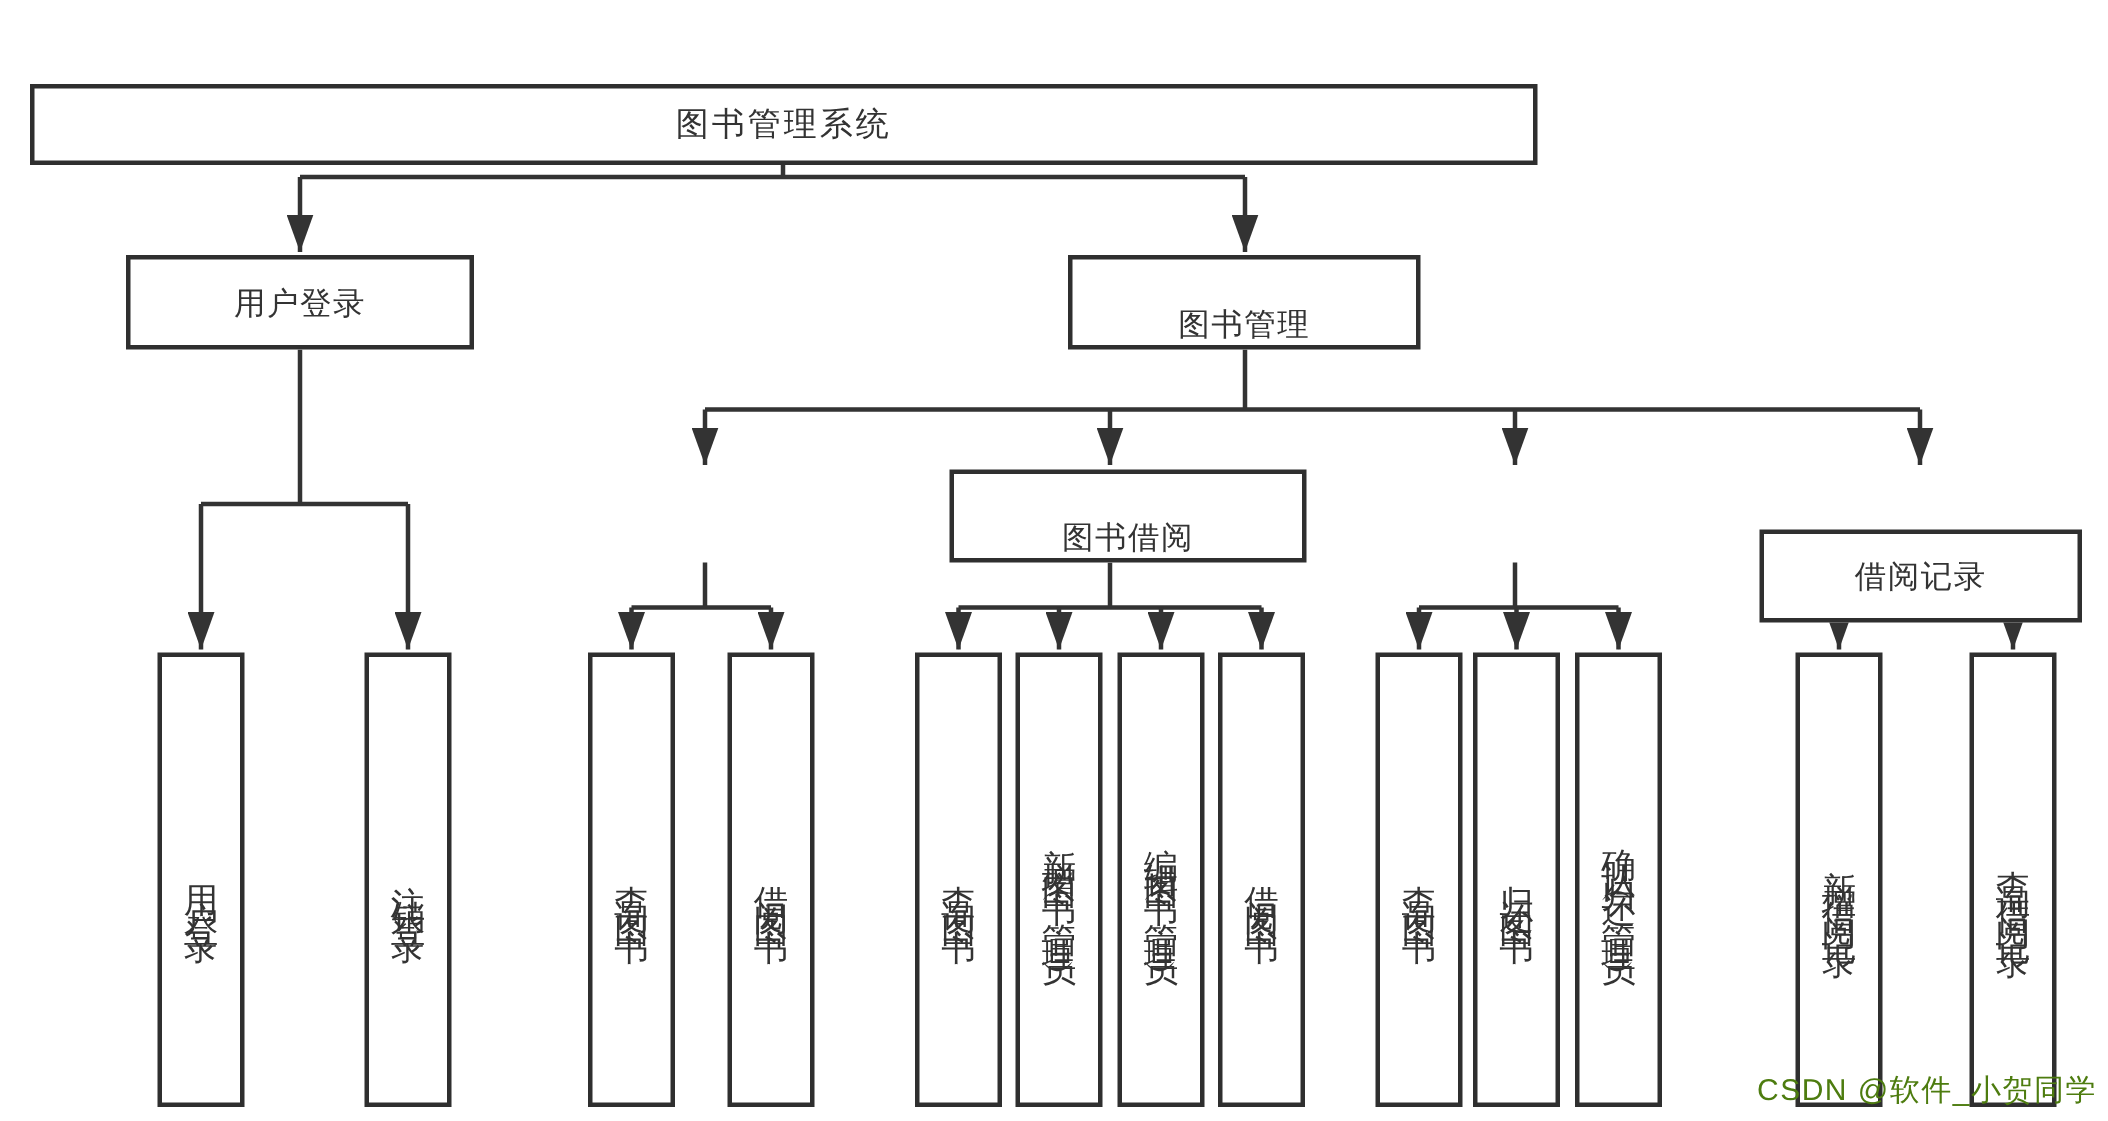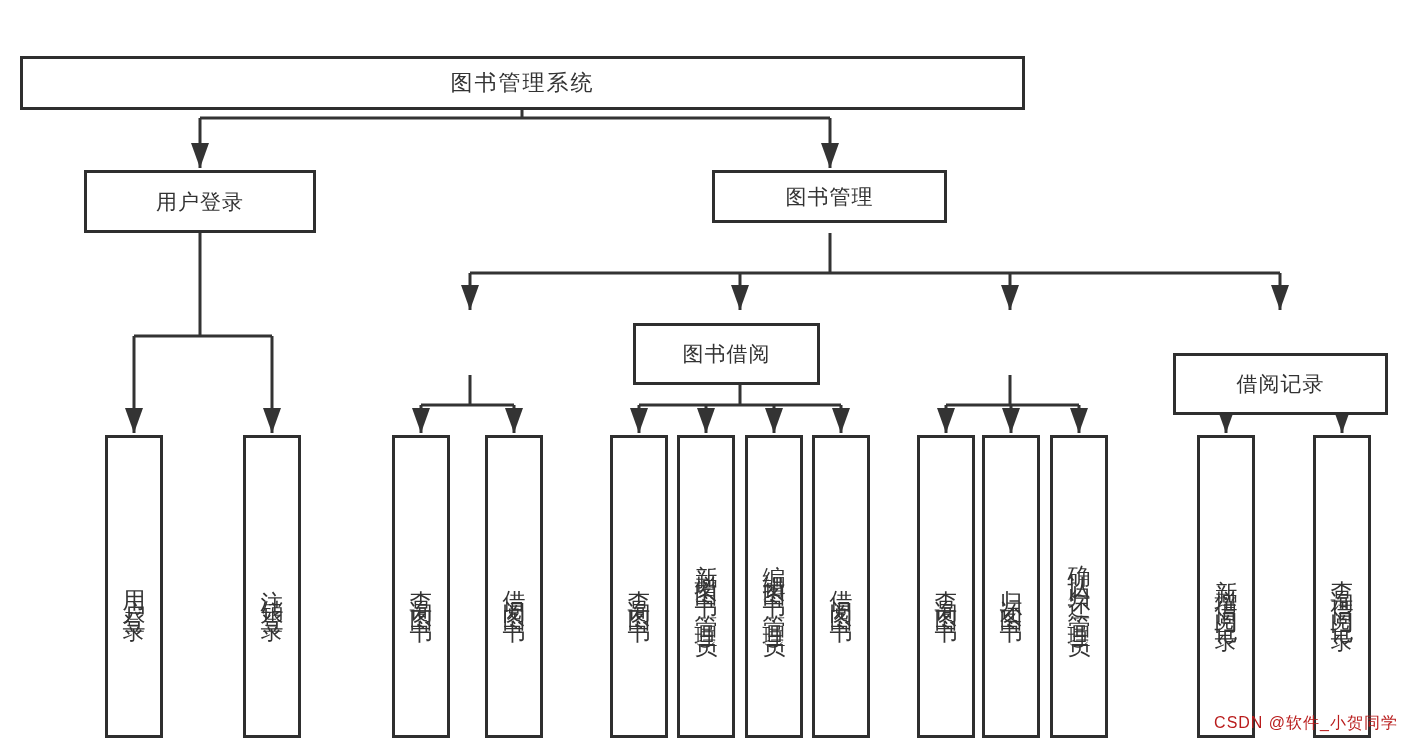--- a/index.html
+++ b/index.html
@@ -51,22 +51,22 @@
     letter-spacing: 10px;
     white-space: nowrap;
   }
   .leaf .v-label {
     margin-bottom: -10px; 
   }
   #watermark {
     position: absolute;
     right: 7px;
     top: 713px;
-    font-size: 16px;
-    color: #b91c1c;
+    font-size: 20px;
+    color: #4d7c0f;
     letter-spacing: 1px;
     white-space: nowrap;
   }
 </style>
 </head>
 <body>
 
 <div id="stage">
 
   <svg id="connectors" viewBox="0 0 1405 747" xmlns="http://www.w3.org/2000/svg">
@@ -124,25 +124,25 @@
     </g>
   </svg>
 
   <div class="node" style="left:20px; top:13px; width:1005px; height:54px;margin-top:43px;">
     <span class="h-label root-label">图书管理系统</span>
   </div>
 
   <div class="node" style="left:84px; top:170px; width:232px; height:63px;">
     <span class="h-label">用户登录</span>
   </div>
-  <div class="node" style="left:712px; top:170px; width:235px; height:53px;">
+  <div class="node" style="left:712px; top:170px; width:235px; height:63px;align-items:flex-end;">
     <span class="h-label">图书管理</span>
   </div>
 
-  <div class="node" style="left:633px; top:323px; width:187px; height:62px;">
+  <div class="node" style="left:633px; top:313px; width:238px; height:62px;align-items:flex-end;">
     <span class="h-label">图书借阅</span>
   </div>
   <div class="node" style="left:1173px; top:313px; width:215px; height:62px;margin-top:40px;">
     <span class="h-label">借阅记录</span>
   </div>
 
   <div class="node leaf" style="left:105px; top:435px; width:58px; height:303px;">
     <span class="v-label">用户登录</span>
   </div>
   <div class="node leaf" style="left:243px; top:435px; width:58px; height:303px;">

